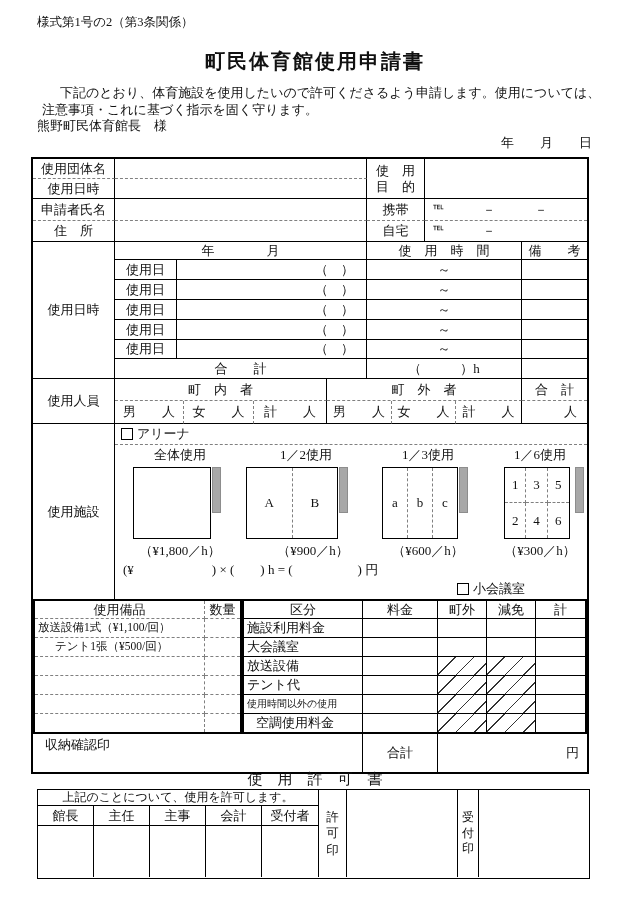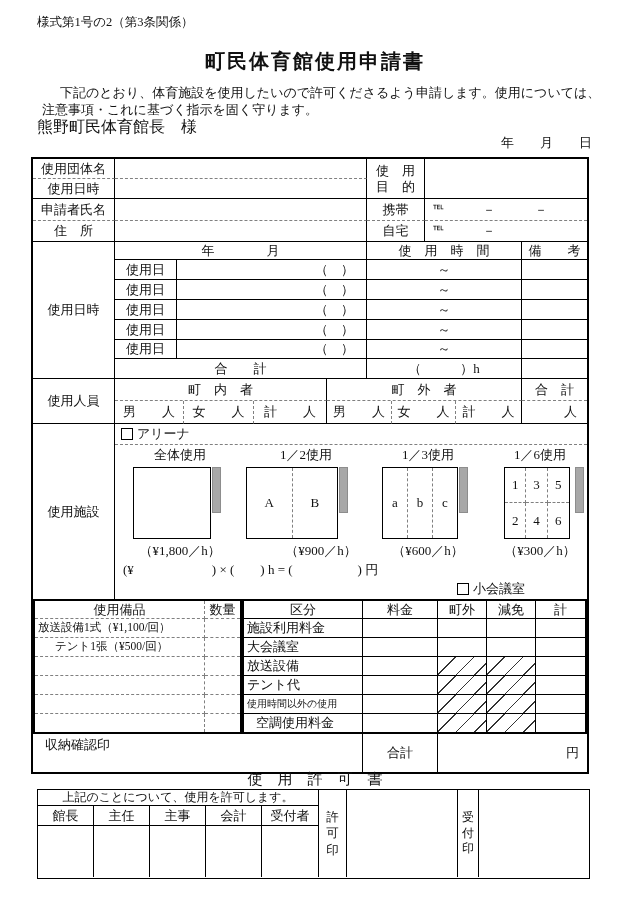--- a/index.html
+++ b/index.html
@@ -31,21 +31,21 @@
 </style>
 </head>
 <body>
 
 <div class="page">
 
   <div class="abs" style="left:37px;top:14px;font-size:12.5px;">様式第1号の2（第3条関係）</div>
   <div class="abs" style="left:0;top:48px;width:630px;text-align:center;font-size:20px;font-weight:600;letter-spacing:2px;">町民体育館使用申請書</div>
   <div class="abs" style="left:60px;top:84px;font-size:13px;">下記のとおり、体育施設を使用したいので許可くださるよう申請します。使用については、</div>
   <div class="abs" style="left:42px;top:101px;font-size:13px;text-align:right;">注意事項・これに基づく指示を固く守ります。</div>
-  <div class="abs" style="left:37px;top:117px;font-size:16px;">熊野町民体育館長　様</div>
+  <div class="abs" style="left:37px;top:117px;font-size:13px;">熊野町民体育館長　様</div>
   <div class="abs" style="right:38px;top:134px;font-size:13px;">年　　月　　日</div>
 
   <div class="abs" style="left:31px;top:157px;width:558px;height:617px;border:2px solid #000;">
 
     <div class="cell c brs bbd" style="left:0;top:0;width:82px;height:20px;">使用団体名</div>
     <div class="cell brs bbd" style="left:82px;top:0;width:252px;height:20px;"></div>
     <div class="cell c brs bbs pre" style="left:334px;top:0;width:58px;height:40px;">使　用
 目　的</div>
     <div class="cell bbs" style="left:392px;top:0;width:162px;height:40px;"></div>
     <div class="cell c brs bbs" style="left:0;top:20px;width:82px;height:20px;">使用日時</div>
@@ -138,21 +138,21 @@
         <div class="g gr gb">3</div>
         <div class="g gb">5</div>
         <div class="g gr">2</div>
         <div class="g gr">4</div>
         <div class="g">6</div>
       </div>
     </div>
     <div class="tab" style="left:542px;top:308px;width:9px;height:46px;"></div>
 
     <div class="cell c" style="left:95px;top:384px;width:104px;height:16px;">（¥1,800／h）</div>
-    <div class="cell c" style="left:236px;top:384px;width:104px;height:16px;">（¥900／h）</div>
+    <div class="cell c" style="left:228px;top:384px;width:104px;height:16px;">（¥900／h）</div>
     <div class="cell c" style="left:343px;top:384px;width:104px;height:16px;">（¥600／h）</div>
     <div class="cell c" style="left:455px;top:384px;width:104px;height:16px;">（¥300／h）</div>
 
     <div class="cell" style="left:90px;top:402px;width:440px;height:18px;">(¥　　　　　　) × (　　) h = (　　　　　) 円</div>
 
     <div class="cell" style="left:424px;top:421px;width:120px;height:17px;">
       <span class="cbx"></span>
       <span>小会議室</span>
     </div>
 

